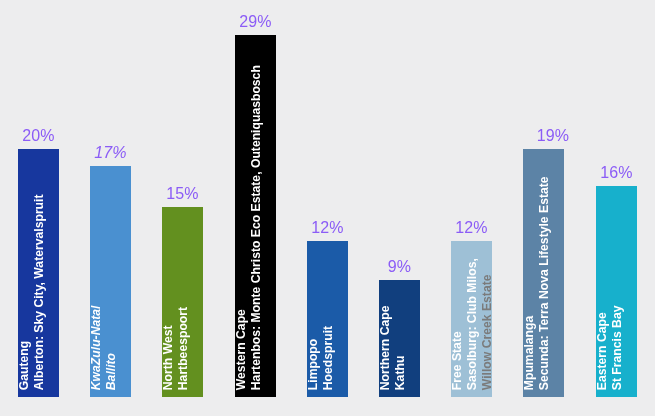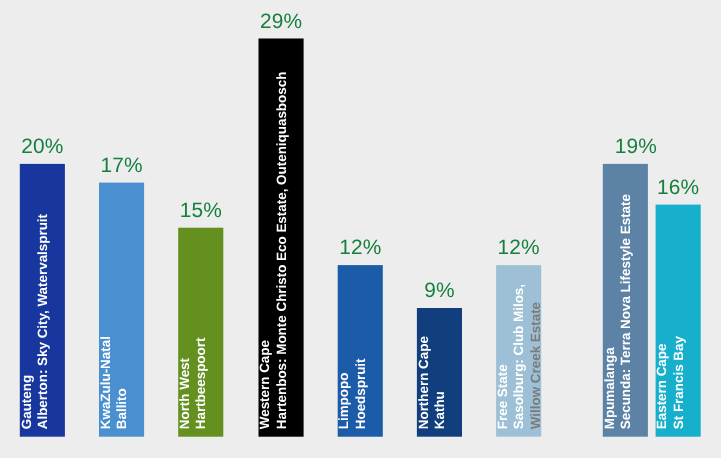--- a/index.html
+++ b/index.html
@@ -28,22 +28,22 @@
     position: absolute;
     bottom: 0;
     left: 0;
     overflow: visible;
   }
   .bar-value {
     position: absolute;
     left: 50%;
     transform: translateX(-50%);
     white-space: nowrap;
-    font-size: 19px;
-    color: #15803d;
+    font-size: 16px;
+    color: #8b5cf6;
     letter-spacing: 0.1px;
   }
   .bar-label {
     position: absolute;
     bottom: 7px;
     left: 0;
     width: 100%;
     height: 100%;
     pointer-events: none;
   }
@@ -69,21 +69,21 @@
   <div class="bar-group" style="left:18px; width:41px; height:278px;">
     <div class="bar-value" style="bottom:252px;">20%</div>
     <div class="bar" style="width:41px; height:248px; background:#17379E;">
       <div class="bar-label">
         <span class="label-line l1" style="color:#ffffff;">Gauteng</span>
         <span class="label-line l2" style="color:#ffffff;">Alberton: Sky City, Watervalspruit</span>
       </div>
     </div>
   </div>
 
-  <div class="bar-group" style="left:90px; width:41px; height:231px;">
+  <div class="bar-group" style="left:90px; width:41px; height:231px;font-style:italic;">
     <div class="bar-value" style="bottom:235px;">17%</div>
     <div class="bar" style="width:41px; height:231px; background:#4A90D0;">
       <div class="bar-label">
         <span class="label-line l1" style="color:#ffffff;">KwaZulu-Natal</span>
         <span class="label-line l2" style="color:#ffffff;">Ballito</span>
       </div>
     </div>
   </div>
 
   <div class="bar-group" style="left:162px; width:41px; height:190px;margin-top:18px;">
@@ -130,21 +130,21 @@
     <div class="bar-value" style="bottom:160px;">12%</div>
     <div class="bar" style="width:41px; height:156px; background:#9EC0D6;">
       <div class="bar-label">
         <span class="label-line l1" style="color:#ffffff;">Free State</span>
         <span class="label-line l2" style="color:#ffffff;">Sasolburg: Club Milos,</span>
         <span class="label-line l3" style="color:#7b7b7b;">Willow Creek Estate</span>
       </div>
     </div>
   </div>
 
-  <div class="bar-group" style="left:548px; width:60px; height:248px;">
+  <div class="bar-group" style="left:523px; width:60px; height:248px;">
     <div class="bar-value" style="bottom:252px;">19%</div>
     <div class="bar" style="width:41px; height:248px; background:#5C83A6;">
       <div class="bar-label">
         <span class="label-line l1" style="color:#ffffff;">Mpumalanga</span>
         <span class="label-line l2" style="color:#ffffff;">Secunda: Terra Nova Lifestyle Estate</span>
       </div>
     </div>
   </div>
 
   <div class="bar-group" style="left:596px; width:41px; height:207px;">

